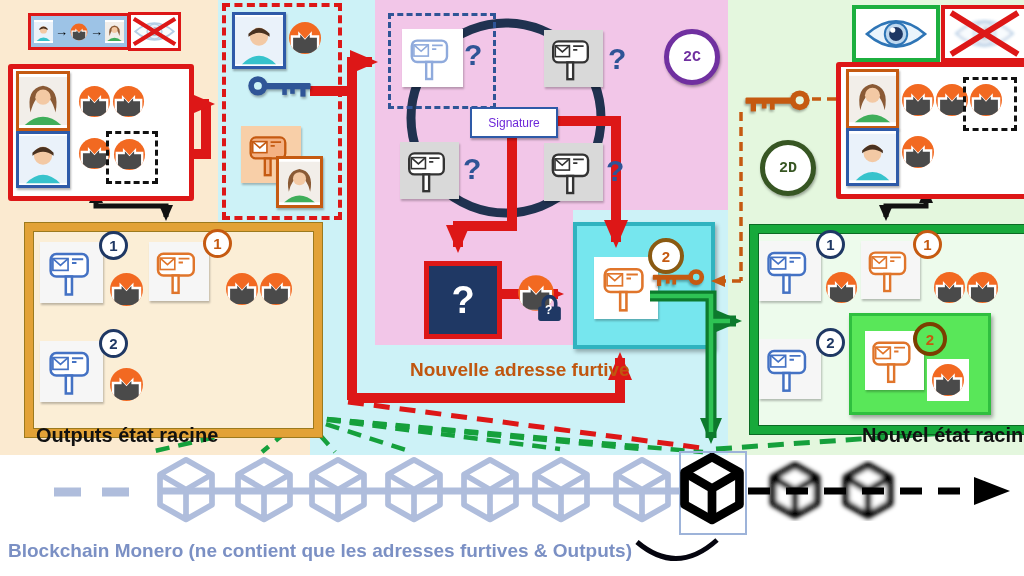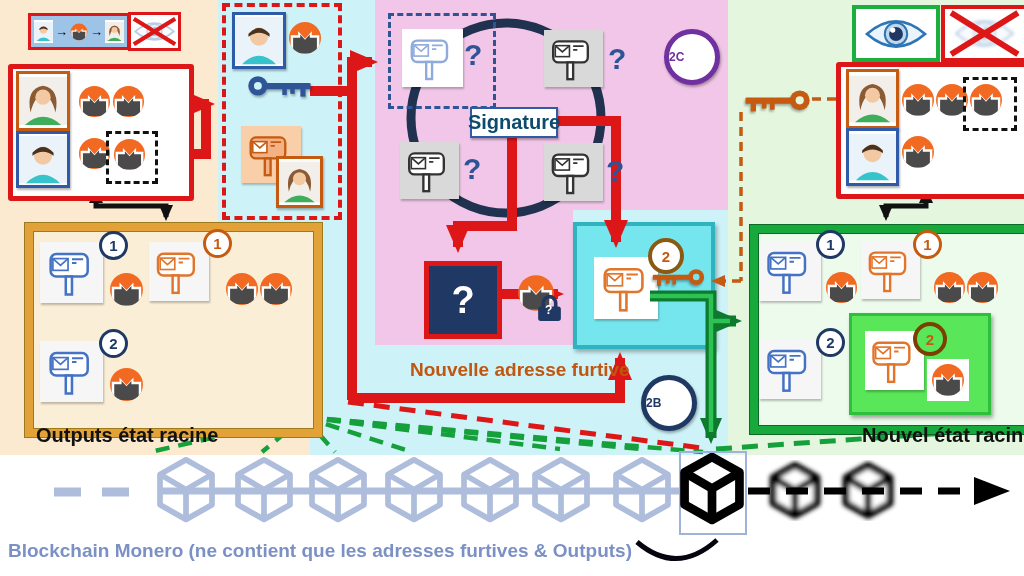--- a/index.html
+++ b/index.html
@@ -8,22 +8,22 @@
   .bg{position:absolute;}
   .chip{position:absolute;display:flex;align-items:center;justify-content:center;box-shadow:1px 2px 2px rgba(0,0,0,.25);}
   .chip svg{width:92%;height:92%;color:var(--c,#333);}
   .coin{position:absolute;}
   .coin svg{width:100%;height:100%;}
   .photo{position:absolute;border:3px solid #888;background:#fff;box-shadow:1px 2px 2px rgba(0,0,0,.3);}
   .photo svg{width:100%;height:100%;display:block;}
   .badge{position:absolute;border-radius:50%;background:var(--bg,#fff);border:3px solid var(--bc,#1F3864);
          display:flex;align-items:center;justify-content:center;font-weight:bold;font-size:15px;color:var(--bt,#1F3864);}
   .step{position:absolute;border-radius:50%;background:#fff;border:5px solid var(--sc,#1F3864);
-        display:flex;align-items:center;justify-content:flex-start;font-weight:bold;font-size:12px;color:var(--sc,#1F3864);
-        box-shadow:1px 2px 3px rgba(0,0,0,.35);}
+        display:flex;align-items:center;justify-content:center;font-weight:bold;font-size:15px;color:var(--sc,#1F3864);
+        box-shadow:1px 2px 3px rgba(0,0,0,.35);font-family:Liberation Mono, monospace;}
   .keyi{position:absolute;filter:drop-shadow(1px 2px 1px rgba(0,0,0,.3));}
   .keyi svg{width:100%;height:100%;}
   .flip{transform:scaleX(-1);}
   .qmark{position:absolute;font-weight:bold;color:#2F5496;font-size:30px;line-height:1;}
   .lbl{position:absolute;font-weight:bold;white-space:nowrap;}
   .redbox{position:absolute;background:#fff;border:5px solid #DD1717;border-radius:3px;}
   svg.layer{position:absolute;left:0;top:0;width:1024px;height:576px;pointer-events:none;}
 </style>
 </head>
 <body>
@@ -289,45 +289,45 @@
     </div>
   <span class="qmark" style="left:463px;top:154px;">?</span>
   <div class="chip" style="left:544px;top:143px;width:59px;height:58px;--c:#333;background:#D9D9D9;">
     <svg viewBox="0 0 100 100">
         <use href="#mb"></use>
       </svg>
     </div>
   <span class="qmark" style="left:606px;top:156px;">?</span>
 
   <div class="abs" style="left:470px;top:107px;width:84px;height:27px;background:#fff;border:2.5px solid #2E5AA8;display:flex;align-items:center;justify-content:center;box-shadow:1px 2px 2px rgba(0,0,0,.3);">
-    <span style="font-weight:bold;font-size:20px;color:#0c4a6e;">Signature</span>
+    <span style="font-weight:normal;font-size:12px;color:#6d28d9;">Signature</span>
   </div>
 
   <div class="abs" style="left:424px;top:261px;width:68px;height:68px;background:#1F3864;border:5px solid #DD1717;display:flex;align-items:center;justify-content:center;">
     <span style="color:#fff;font-weight:bold;font-size:38px;">?</span>
   </div>
 
   <div class="coin" style="left:517px;top:274px;width:38px;height:38px;"><svg viewBox="0 0 100 100">
         <use href="#xmr"></use>
       </svg></div>
   <div class="abs" style="left:534px;top:294px;width:31px;height:28px;">
     <svg viewBox="0 0 60 54" width="100%" height="100%">
         <use href="#lock"></use>
       </svg>
     <span style="position:absolute;left:11px;top:9px;color:#fff;font-weight:bold;font-size:12px;">?</span>
   </div>
 
   <div class="step" style="left:220px;top:342px;width:48px;height:48px;--sc:#BF9000;">
       <span>2A</span>
     </div>
-  <div class="step" style="left:641px;top:375px;width:46px;height:46px;--sc:#203864;">
-      <span>2B</span>
-    </div>
   <div class="step" style="left:664px;top:29px;width:46px;height:46px;--sc:#7030A0;">
       <span>2C</span>
+    </div>
+  <div class="step" style="left:760px;top:140px;width:46px;height:46px;--sc:#375623;">
+      <span>2D</span>
     </div>
 
   <div class="abs" style="left:852px;top:5px;width:80px;height:49px;background:#fff;border:4px solid #1CAF3F;display:flex;align-items:center;justify-content:center;">
     <svg viewBox="0 0 100 58" width="66" height="40">
         <use href="#eye"></use>
       </svg>
   </div>
   <div class="abs" style="left:941px;top:5px;width:79px;height:49px;background:#fff;border:4px solid #DD1717;">
     <svg viewBox="0 0 100 66" width="100%" height="100%">
       <g opacity=".3" filter="url(#fz)">

